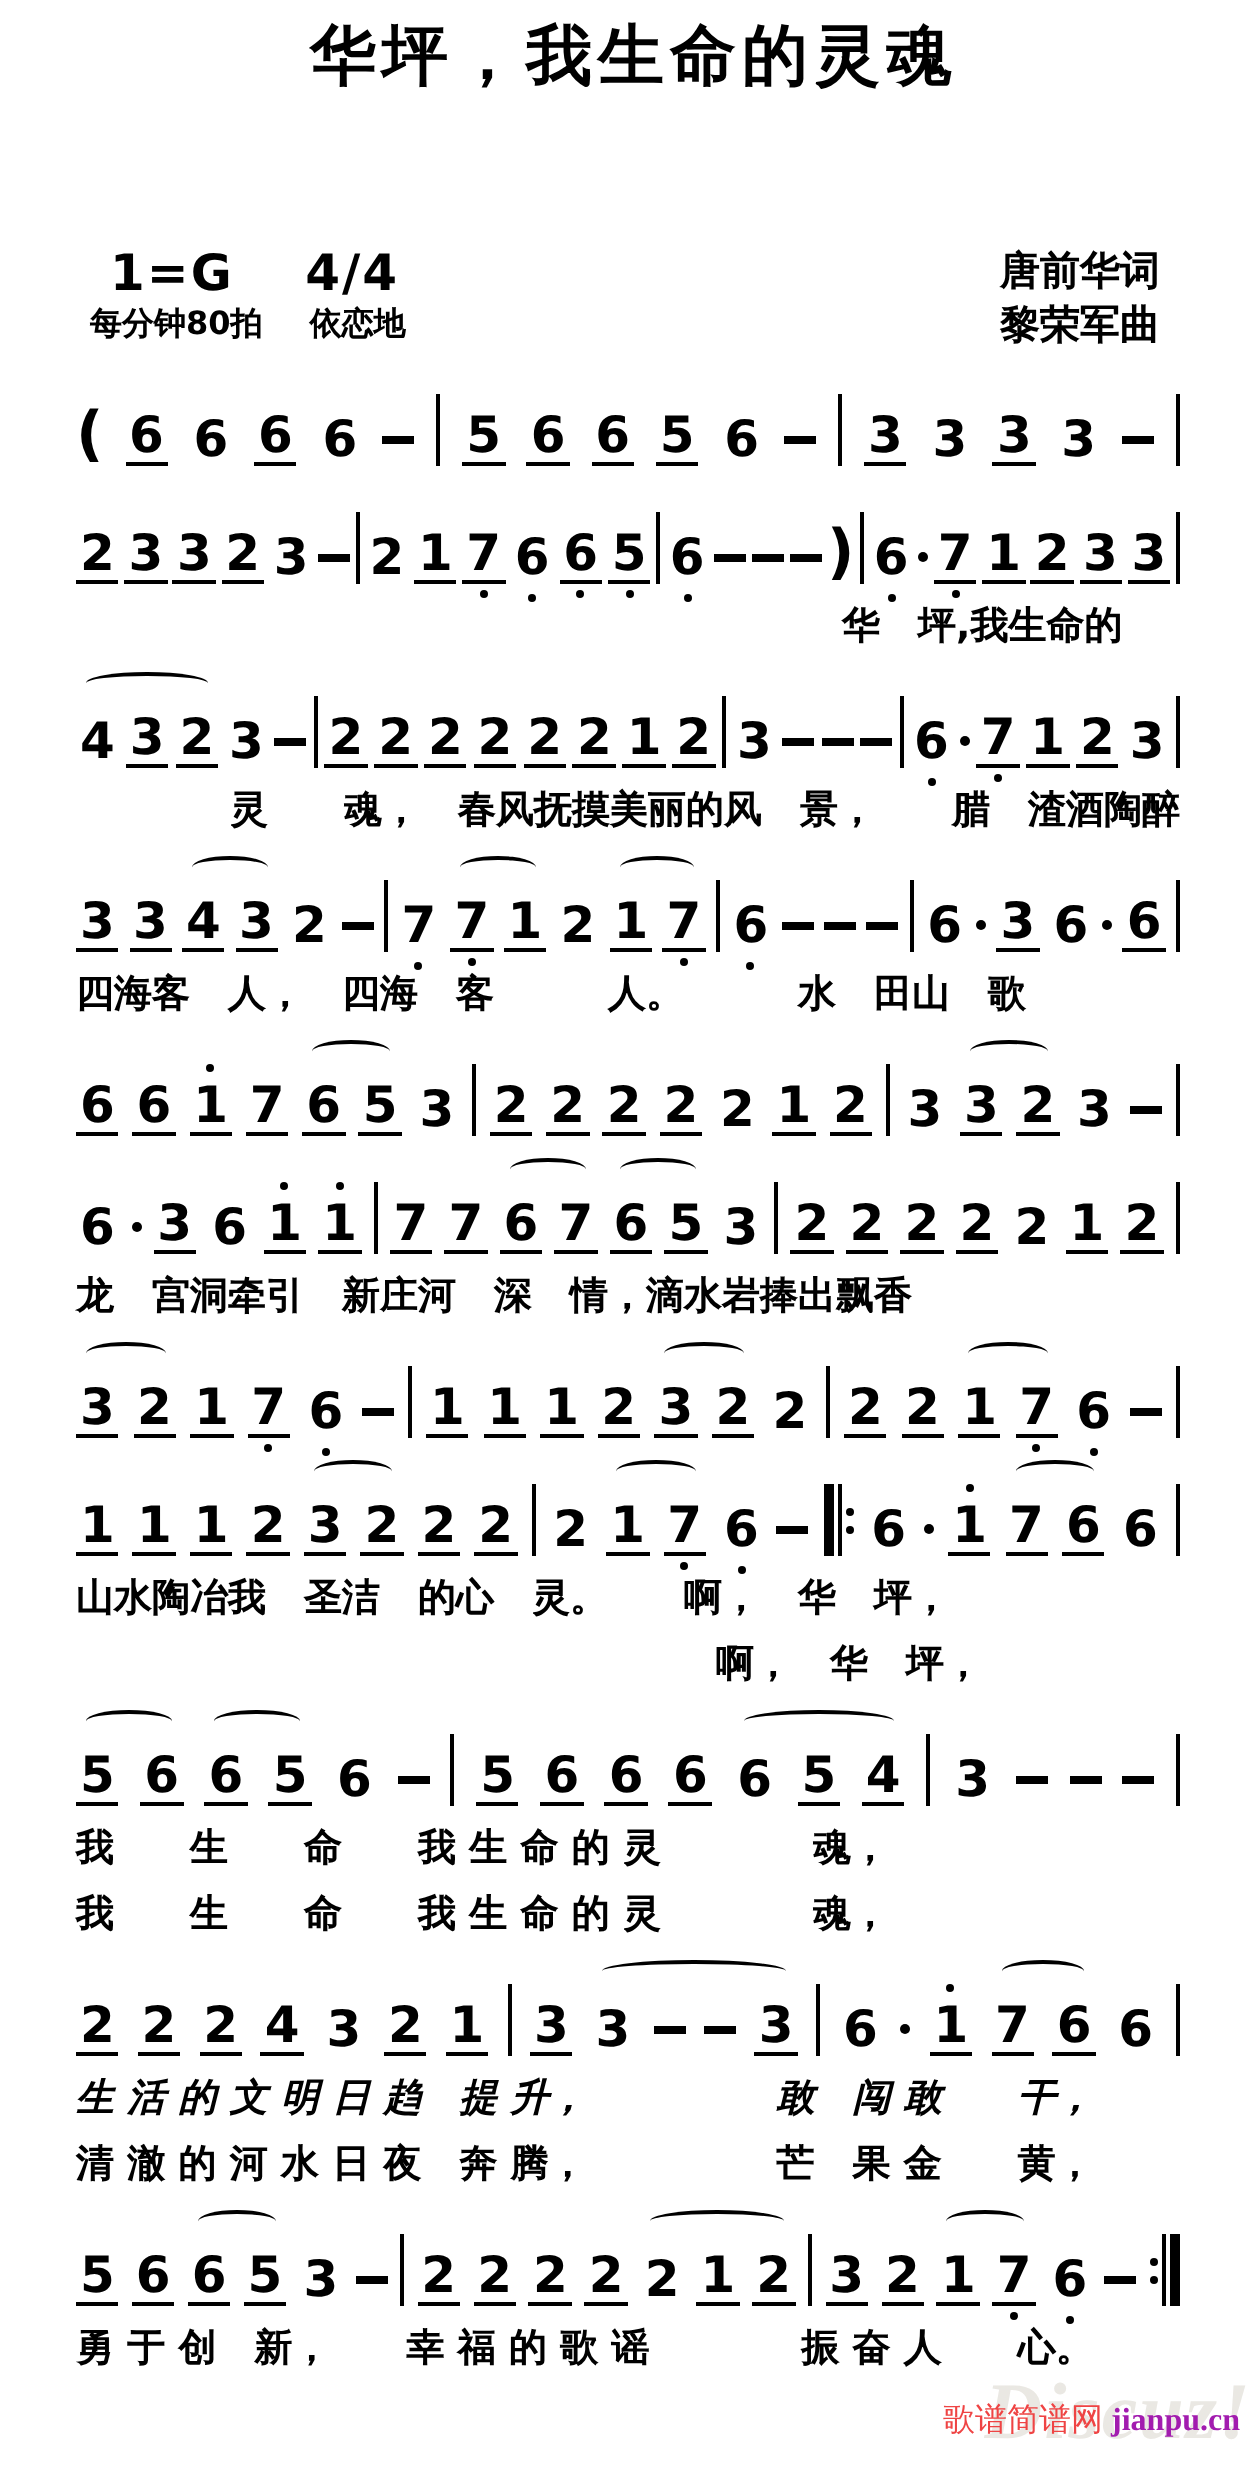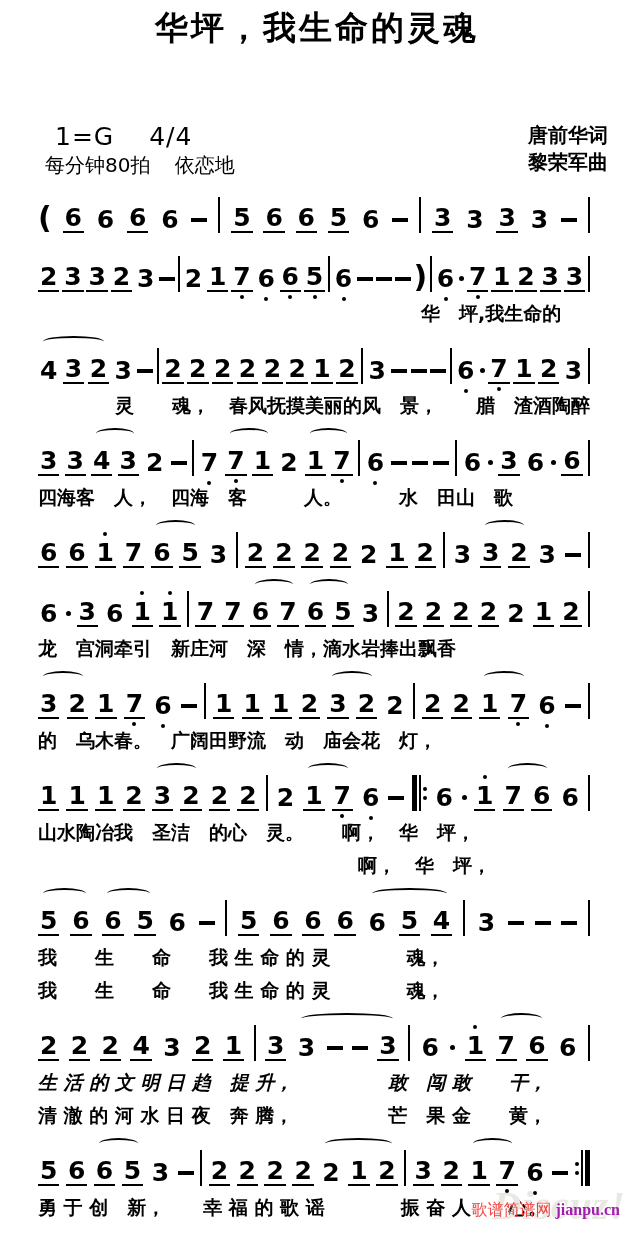--- a/index.html
+++ b/index.html
@@ -1,25 +1,25 @@
 <!DOCTYPE html>
 <html><head>
 <meta charset="utf-8">
 <style>
   html,body{margin:0;padding:0;background:#fff;}
   .sheet{position:relative;width:616px;height:1241px;background:#ffffff;overflow:hidden;
          font-family:"DejaVu Sans",sans-serif;color:#000;padding-left:18px;}
   .title{position:absolute;top:6px;left:0;width:100%;text-align:center;
          font-size:33px;font-weight:bold;letter-spacing:3px;}
-  .meta{position:absolute;top:122px;left:55px;font-weight:normal;}
+  .meta{position:absolute;top:122px;left:55px;font-weight:bold;}
   .keytime{font-size:25px;letter-spacing:1px;}
   .keytime .ts{margin-left:26px;}
-  .tempo{font-size:20px;margin-top:1px;margin-left:-10px;}
+  .tempo{font-size:16px;margin-top:1px;margin-left:-10px;}
   .tempo .expr{margin-left:18px;}
-  .credits{position:absolute;top:122px;right:26px;text-align:right;
+  .credits{position:absolute;top:122px;right:54px;text-align:right;
            font-size:20px;font-weight:bold;line-height:1.35;}
   .score{position:absolute;top:183px;left:38px;width:552px;}
   .system{margin-bottom:9px;}
   .notes-row{position:relative;display:flex;justify-content:space-between;
              align-items:flex-end;padding-top:14px;min-height:34px;}
   .note{position:relative;font-size:25px;font-weight:bold;line-height:27px;
         padding:0 2px;text-align:center;}
   .note.u{border-bottom:2px solid #000;}
   .note.lo::after{content:"";position:absolute;left:50%;transform:translateX(-50%);
         bottom:-9px;width:4px;height:4px;border-radius:50%;background:#000;}
@@ -271,21 +271,20 @@
           <div class="note u">2</div>
           <div class="note u">1</div>
           <div class="note lo u">7</div>
           <div class="note lo">6</div>
           <div class="dash"></div>
           <div class="bar"></div>
           <div class="slur" style="left: 5.25px; width: 39.5px;"></div>
           <div class="slur" style="left: 294.25px; width: 39.5px;"></div>
           <div class="slur" style="left: 446.25px; width: 39.5px;"></div>
         </div>
-        <div class="lyric-row" style="padding-left: 0px;">的　乌木春。　广阔田野流　动　庙会花　灯，</div>
       </div>
       <div class="system">
         <div class="notes-row">
           <div class="note u">1</div>
           <div class="note u">1</div>
           <div class="note u">1</div>
           <div class="note u">2</div>
           <div class="note u">3</div>
           <div class="note u">2</div>
           <div class="note u">2</div>

